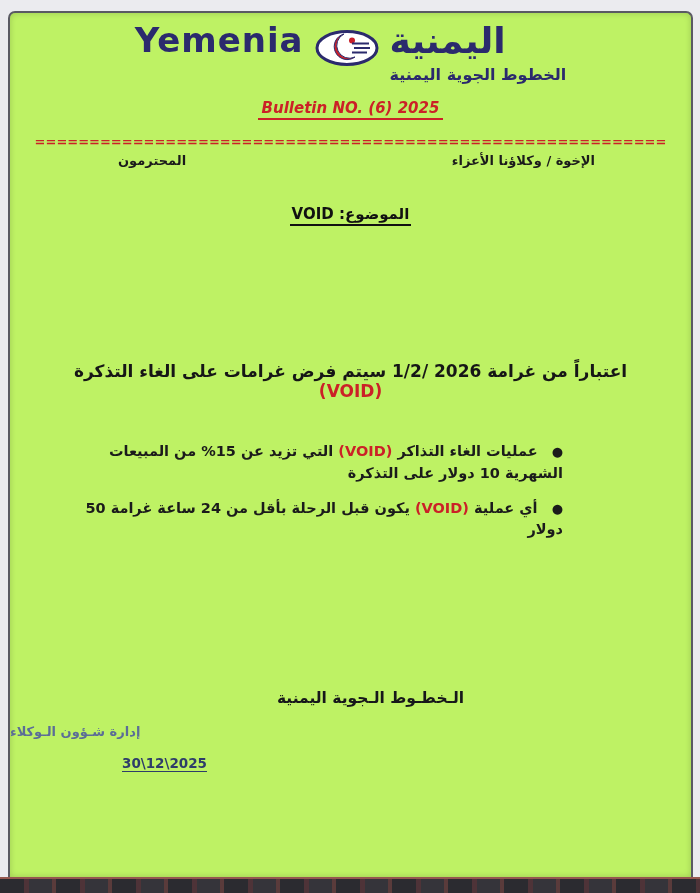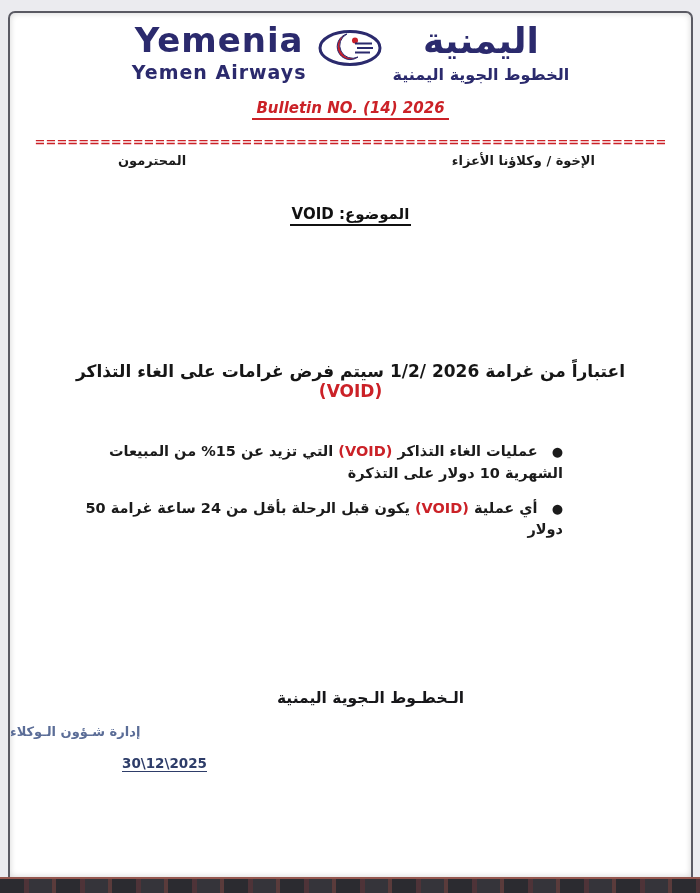--- a/index.html
+++ b/index.html
@@ -6,21 +6,21 @@
   html, body { width: 700px; height: 893px; }
   body {
     background: #ebebef;
     font-family: "DejaVu Sans", sans-serif;
     position: relative;
     overflow: hidden;
   }
   .page {
     position: absolute;
     left: 8px; right: 7px; top: 11px; bottom: 16px;
-    background: #ffffff;
+    background: #bef264;
     border: 2px solid #5a5a63;
     border-bottom: none;
     border-radius: 7px 7px 0 0;
     box-shadow: 0 0 6px rgba(0,0,0,.18) inset;
     overflow: hidden;
   }
   .scan-bottom-bar {
     position: absolute;
     left: 0; right: 0; bottom: 0;
     height: 16px;
@@ -49,21 +49,21 @@
     line-height: 1.05;
   }
   .tag-en {
     color: #2b2a6d;
     font-size: 19px;
     font-weight: 600;
     letter-spacing: 1px;
     margin-top: 2px;
   }
   .emblem { margin-top: 4px; }
-  .logo-ar { text-align: center; }
+  .logo-ar { text-align: left; }
   .brand-ar {
     color: #2b2a6d;
     font-size: 36px;
     font-weight: bold;
     line-height: 1.0;
     white-space: nowrap;
   }
   .tag-ar {
     color: #2b2a6d;
     font-size: 16px;
@@ -178,58 +178,57 @@
   }
 </style>
 </head>
 <body>
 
 <div class="page">
 
   <header class="logo-row">
     <div class="logo-en">
       <div class="brand-en">Yemenia</div>
-      <div class="tag-en">Yemen Airways</div>
     </div>
     <div class="emblem">
       <svg width="66" height="42" viewBox="0 0 66 42">
         <ellipse cx="33" cy="21" rx="30" ry="16.5" fill="#ffffff" stroke="#2b2a6d" stroke-width="3"></ellipse>
         <path d="M30 7 A 13 13 0 1 0 41 30 A 10.5 10.5 0 1 1 30 7 Z" fill="#c8202a" stroke="#2b2a6d" stroke-width="1"></path>
         <circle cx="38" cy="13.5" r="3" fill="#c8202a"></circle>
         <line x1="38" y1="16.5" x2="55" y2="16.5" stroke="#2b2a6d" stroke-width="2.2"></line>
         <line x1="40" y1="21" x2="56" y2="21" stroke="#2b2a6d" stroke-width="2.2"></line>
         <line x1="38" y1="25.5" x2="53" y2="25.5" stroke="#2b2a6d" stroke-width="2.2"></line>
       </svg>
     </div>
     <div class="logo-ar">
       <div class="brand-ar">اليمنية</div>
       <div class="tag-ar">الخطوط الجوية اليمنية</div>
     </div>
   </header>
 
   <div class="bulletin">
-    <span>Bulletin NO. (14) 2026</span>
+    <span>Bulletin NO. (6) 2025</span>
   </div>
 
   <div class="equals-line">==========================================================</div>
 
   <div class="greeting">
     <span>الإخوة / وكلاؤنا الأعزاء</span>
     <span>المحترمون</span>
   </div>
 
   <div class="subject">
     <span class="subject-inner"><span>الموضوع:</span>
       <span>VOID</span></span>
   </div>
 
   <div class="heading">
     <span>اعتباراً من غرامة</span>
     <span dir="ltr">1/2/ 2026</span>
-    <span>سيتم فرض غرامات على الغاء التذاكر</span>
+    <span>سيتم فرض غرامات على الغاء التذكرة</span>
     <span class="red">(VOID)</span>
   </div>
 
   <div class="bullets">
     <div class="bullet-line">
       <span class="bullet-dot">●</span>
       <span>عمليات الغاء التذاكر</span>
       <span class="red">(VOID)</span>
       <span>التي تزيد عن 15% من المبيعات الشهرية 10 دولار على التذكرة</span>
     </div>

